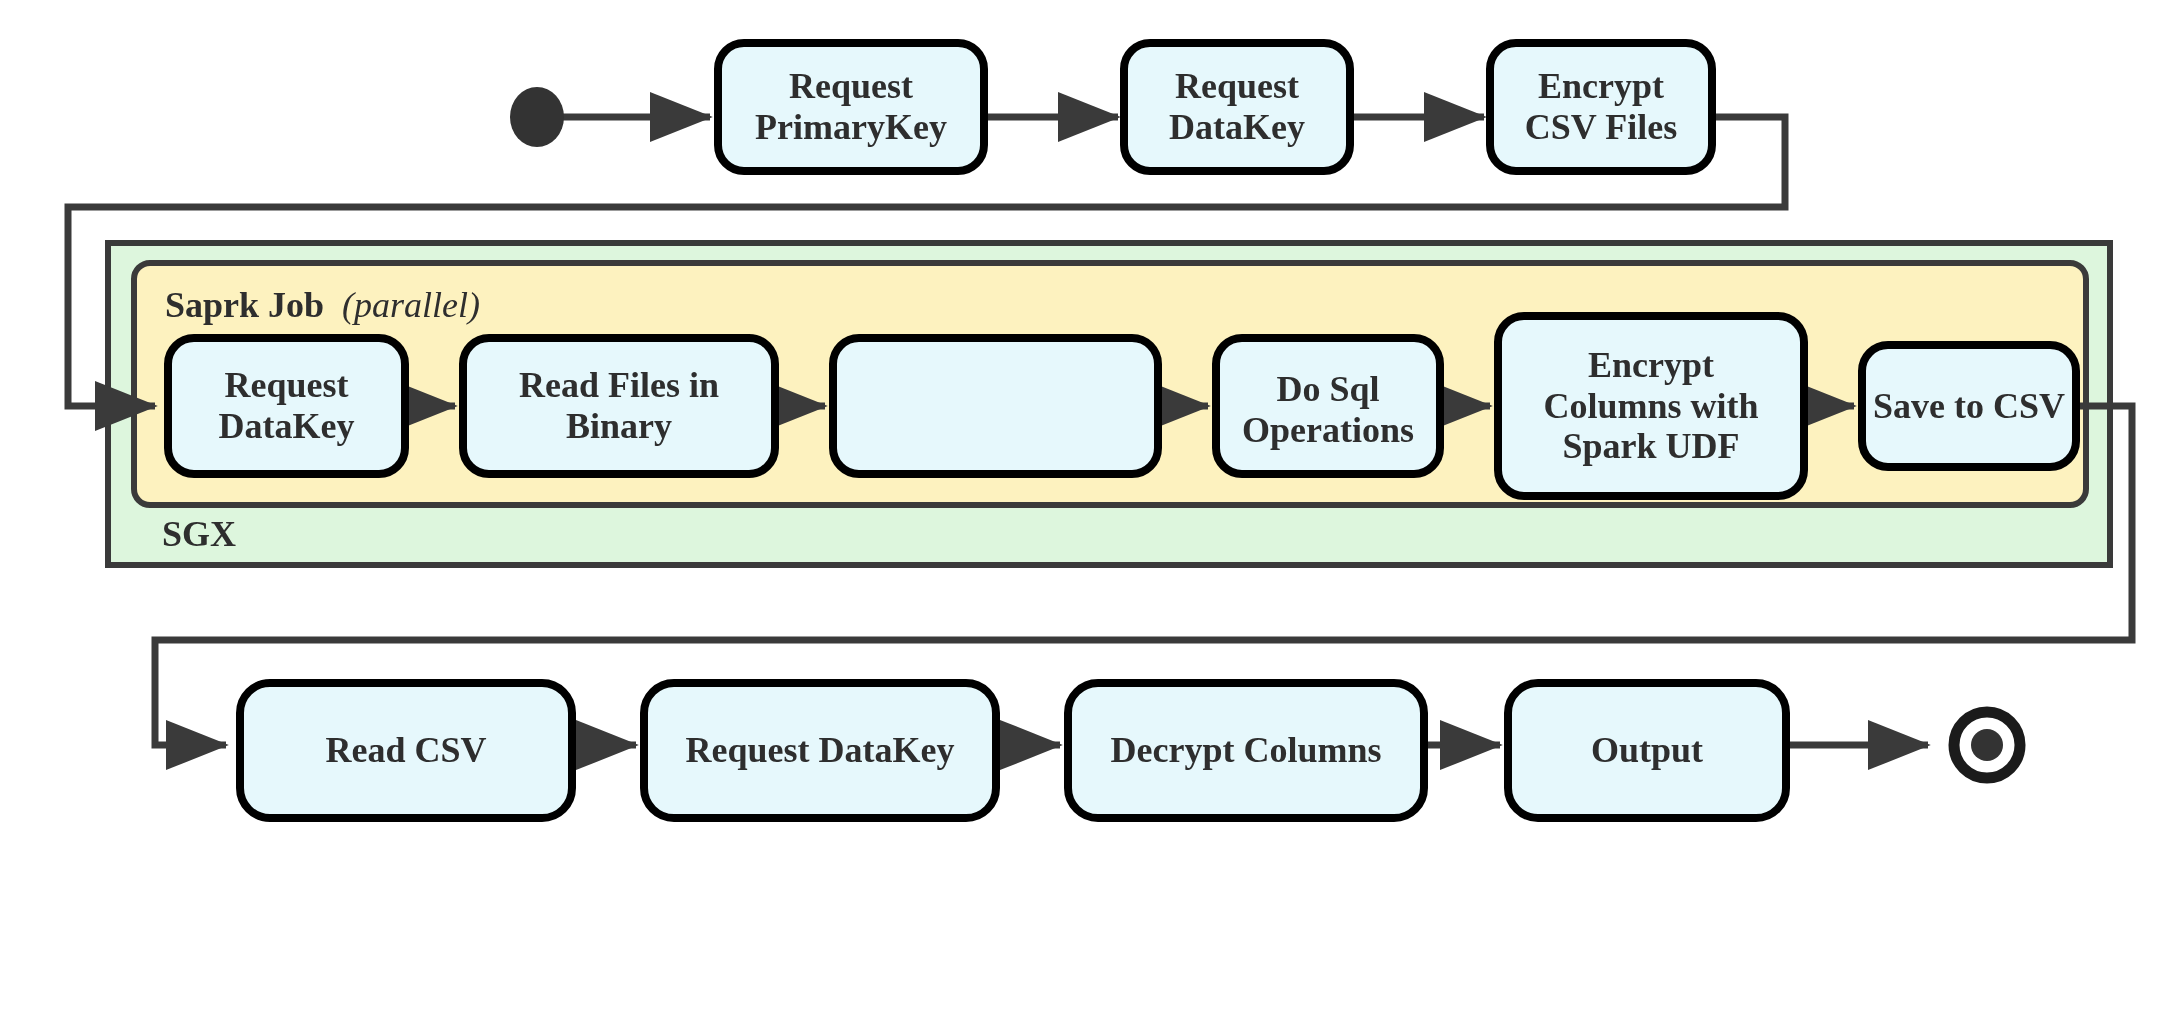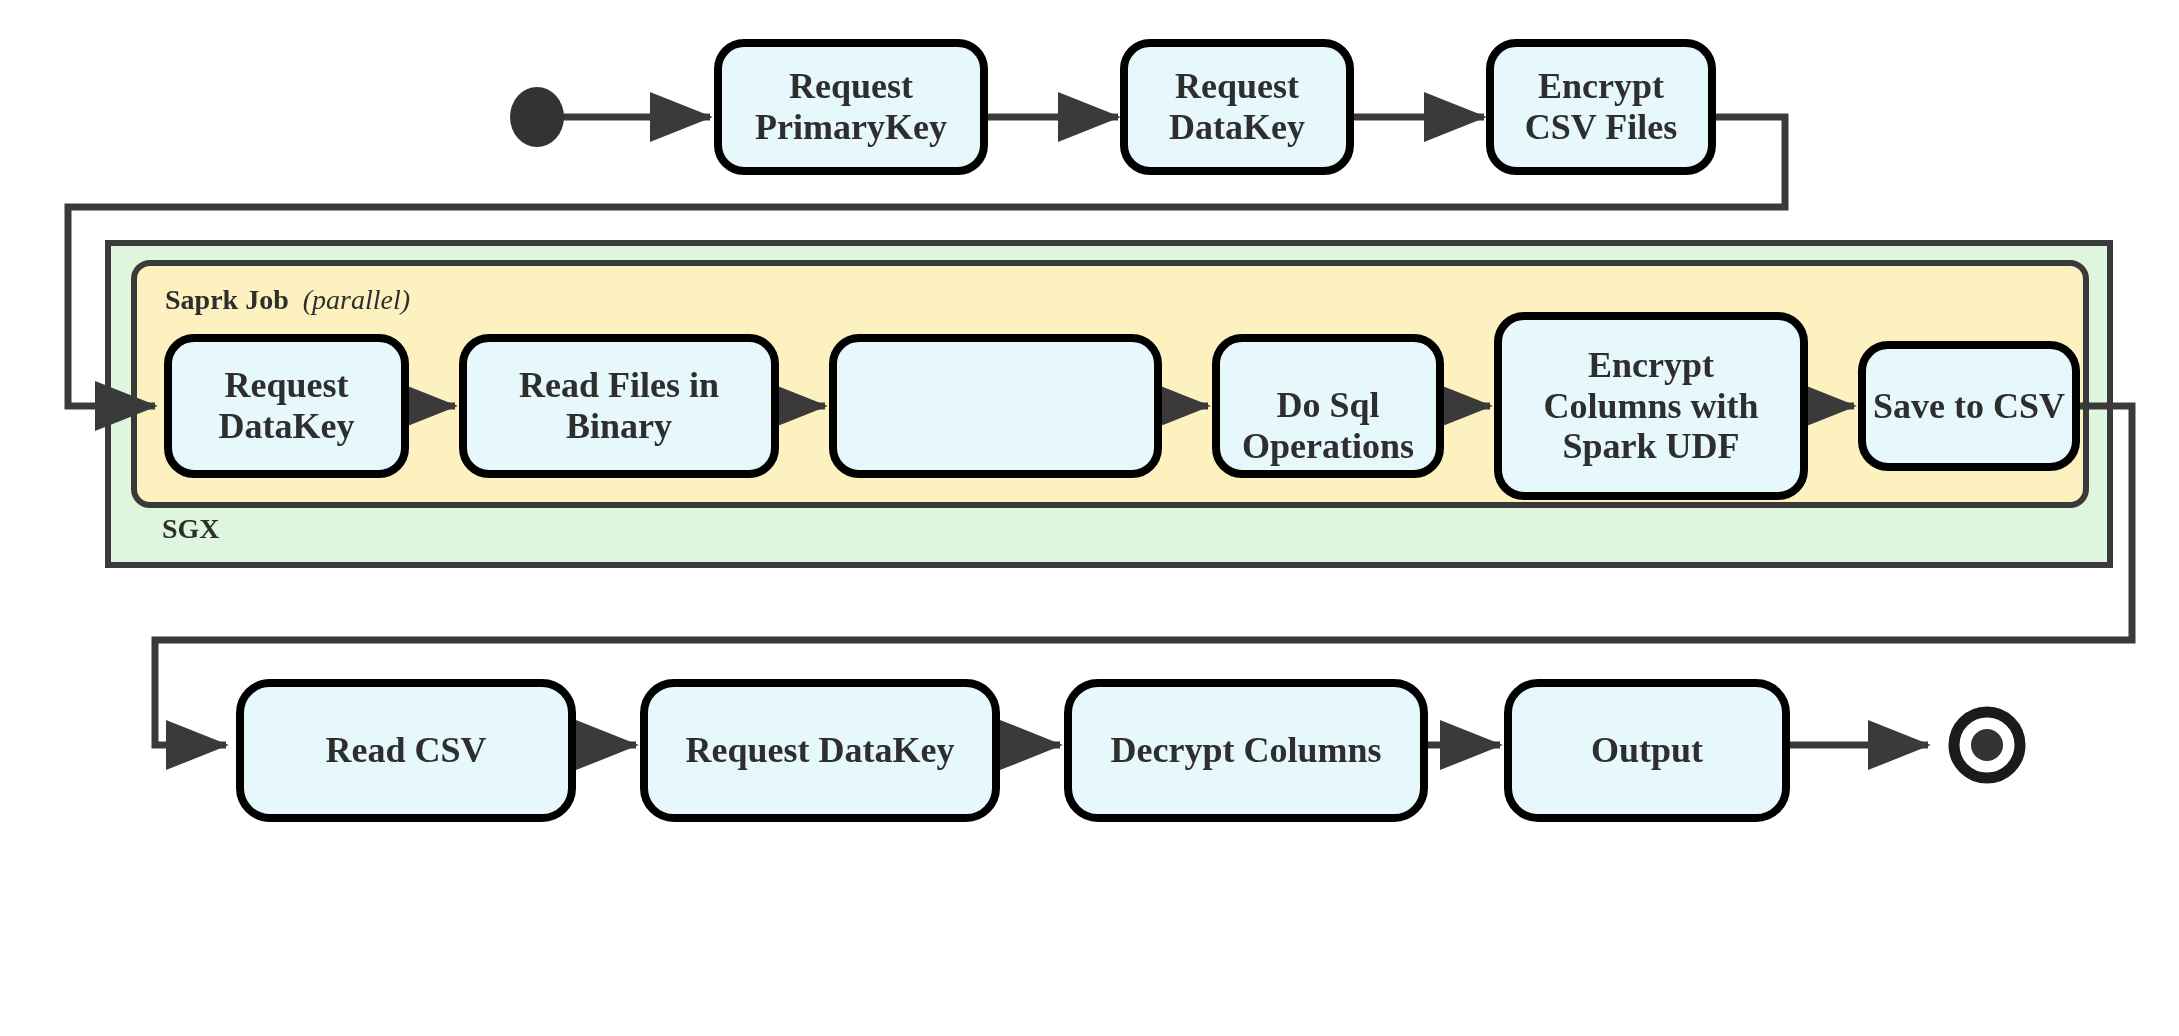--- a/index.html
+++ b/index.html
@@ -26,21 +26,21 @@
     font-weight:bold;
     font-size:44px;
     color:#2b2b2b;
     letter-spacing:0.2px;
     white-space:nowrap;
   }
   .frame-label{
     position:absolute;
     font-family:"Liberation Serif","DejaVu Serif",serif;
     font-weight:bold;
-    font-size:28px;
+    font-size:36px;
     color:#2e2e2e;
     white-space:nowrap;
   }
   .frame-label .ital{font-style:italic;font-weight:normal;}
 </style>
 </head>
 <body>
 
 <div id="stage">
 
@@ -139,21 +139,21 @@
 PrimaryKey</div>
   <div class="node-label s36" style="left:1124px; top:43px; width:226px; height:128px;">Request
 DataKey</div>
   <div class="node-label s36" style="left:1490px; top:43px; width:222px; height:128px;">Encrypt
 CSV Files</div>
 
   <div class="node-label s36" style="left:168px; top:338px; width:237px; height:136px;">Request
 DataKey</div>
   <div class="node-label s36" style="left:463px; top:338px; width:312px; height:136px;">Read Files in
 Binary</div>
-  <div class="node-label s36" style="left:1216px; top:358px; width:224px; height:136px;">Do Sql
+  <div class="node-label s36" style="left:1216px; top:342px; width:224px; height:136px;">Do Sql
 Operations</div>
   <div class="node-label s36" style="left:1498px; top:316px; width:306px; height:180px;">Encrypt
 Columns with
 Spark UDF</div>
   <div class="node-label s36" style="left:240px; top:683px; width:332px; height:135px;">Read CSV</div>
 
   <div class="node-label s36" style="left:1862px; top:345px; width:214px; height:122px;">Save to CSV</div>
   <div class="node-label s36" style="left:644px; top:683px; width:352px; height:135px;">Request DataKey</div>
   <div class="node-label s36" style="left:1508px; top:683px; width:278px; height:135px;">Output</div>
   <div class="node-label s36" style="left:1068px; top:683px; width:356px; height:135px;">Decrypt Columns</div>

